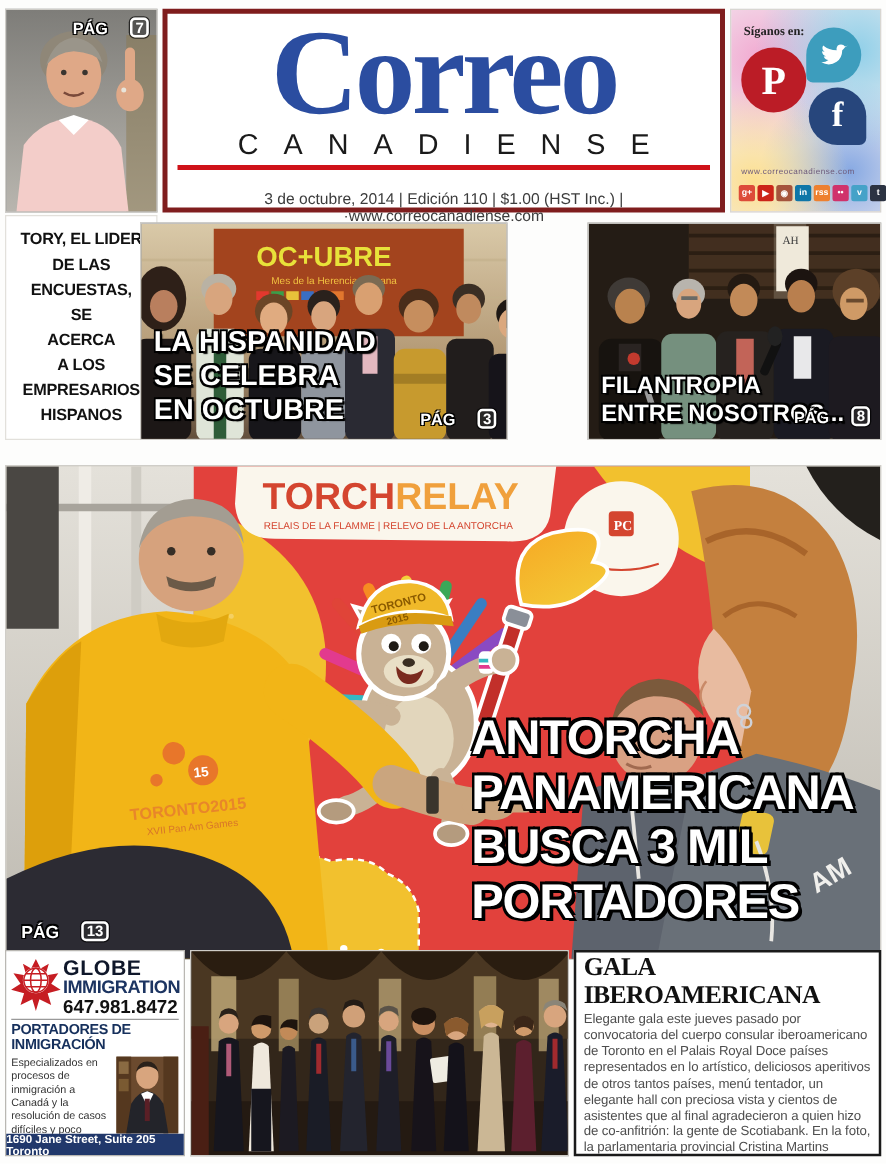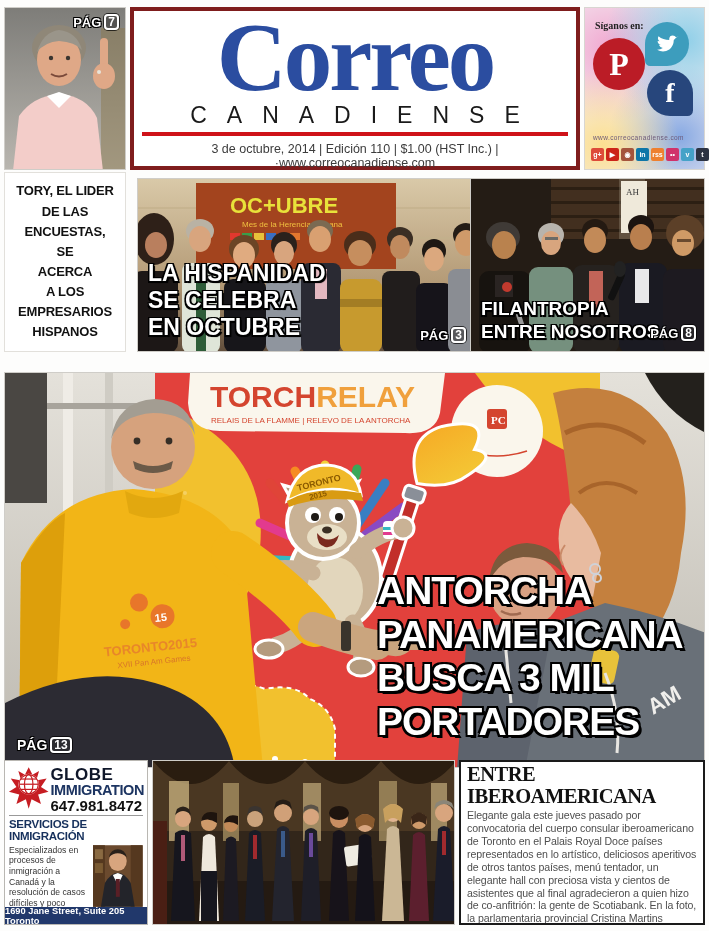--- a/index.html
+++ b/index.html
@@ -17,21 +17,21 @@
     font-weight:bold;font-size:13px;line-height:1.55;color:#111;letter-spacing:-0.2px;}
 
   
   #masthead{position:absolute;left:130px;top:7px;width:450px;height:163px;background:#fff;
     border:4px solid #7f1d1d;text-align:center;}
   #masthead-title{font-family:"Liberation Serif", serif;font-weight:bold;color:#2b4da0;
     font-size:97px;line-height:0.92;margin-top:2px;letter-spacing:-3px;}
   #masthead-sub{font-size:23px;color:#1a1a1a;letter-spacing:20px;text-indent:20px;margin-top:0px;
     font-family:"Liberation Sans", sans-serif;}
   #masthead-rule{height:4px;background:#cf1219;margin:3px 8px 0 8px;}
-  #masthead-dateline{margin-top:6px;font-size:12.5px;color:#3c3c3c;}
+  #masthead-dateline{margin-top:16px;font-size:12.5px;color:#3c3c3c;}
 
   
   #social-box{position:absolute;left:584px;top:7px;width:121px;height:163px;border:1px solid #d8d6d1;
     background:
       radial-gradient(circle at 15% 85%, rgba(255,220,120,.8), rgba(255,220,120,0) 45%),
       radial-gradient(circle at 85% 20%, rgba(120,200,230,.8), rgba(120,200,230,0) 50%),
       radial-gradient(circle at 80% 80%, rgba(90,140,220,.7), rgba(90,140,220,0) 45%),
       radial-gradient(circle at 20% 25%, rgba(240,130,190,.65), rgba(240,130,190,0) 50%),
       #f3eef2;}
   #social-label{position:absolute;left:10px;top:12px;font-size:10px;font-weight:bold;color:#222;font-family:Liberation Serif, serif;}
@@ -42,30 +42,30 @@
   #bubble-twitter{left:60px;top:14px;width:44px;height:44px;background:#3d9dbd;border-radius:50% 50% 50% 12%;}
   #bubble-facebook{left:62px;top:62px;width:46px;height:46px;background:#27467c;border-radius:50% 50% 12% 50%;
     font-family:"Liberation Serif", serif;font-size:28px;}
   #social-url{position:absolute;left:8px;bottom:28px;width:105px;font-size:6.5px;color:#6d5a7a;
     letter-spacing:.4px;filter:blur(.3px);}
   #social-small-icons{position:absolute;left:6px;bottom:8px;display:flex;gap:2px;}
   .sicon{width:13px;height:13px;border-radius:2px;color:#fff;font-size:7px;font-weight:bold;
     display:inline-flex;align-items:center;justify-content:center;overflow:hidden;}
 
   
-  .pag-badge{position:absolute;display:inline-flex;align-items:center;gap:3px;color:#fff;font-weight:bold;
+  .pag-badge{position:absolute;display:inline-flex;align-items:center;gap:18px;color:#fff;font-weight:bold;
     font-size:13px;text-shadow:-1px -1px 0 #000,1px -1px 0 #000,-1px 1px 0 #000,1px 1px 0 #000;}
   .pag-badge .num{border:2px solid #fff;border-radius:4px;min-width:14px;padding:0 2px;height:16px;
     display:inline-flex;align-items:center;justify-content:center;background:rgba(45,45,45,.55);
     box-shadow:0 0 0 1px rgba(0,0,0,.7);text-shadow:none;font-size:12px;}
 
   
   .photo-headline{position:absolute;color:#fff;font-weight:bold;line-height:1.18;
     text-shadow:-1.5px -1.5px 0 #000,1.5px -1.5px 0 #000,-1.5px 1.5px 0 #000,1.5px 1.5px 0 #000,2px 2px 1px #000;}
-  #hispanidad-box{left:137px;top:178px;width:338px;height:174px;}
+  #hispanidad-box{left:112px;top:178px;width:294px;height:174px;}
   #hispanidad-headline{left:10px;bottom:10px;font-size:23px;}
   #filantropia-box{left:470px;top:178px;width:235px;height:174px;}
   #filantropia-headline{left:10px;bottom:8px;font-size:19px;}
 
   
   #main-photo{left:4px;top:372px;width:701px;height:396px;background:#d8d4cc;}
   #antorcha-headline{left:372px;top:196px;font-size:39px;line-height:1.12;letter-spacing:-1px;
     text-shadow:-2px -2px 0 #000,2px -2px 0 #000,-2px 2px 0 #000,2px 2px 0 #000,3px 3px 0 #000;}
 
   
@@ -442,21 +442,21 @@
           <line x1="14.5" y1="14.5" x2="31.5" y2="14.5"></line>
           <line x1="14.5" y1="25.5" x2="31.5" y2="25.5"></line>
         </g>
       </svg>
       <div id="ad-brandtext">
         <div id="ad-brand1">GLOBE</div>
         <div id="ad-brand2">IMMIGRATION</div>
         <div id="ad-phone">647.981.8472</div>
       </div>
     </div>
-    <div id="ad-services">SERVICIOS DE INMIGRACIÓN</div>
+    <div id="ad-services">PORTADORES DE INMIGRACIÓN</div>
     <div id="ad-bodyrow">
       <div id="ad-bodytext">Especializados en procesos de inmigración a Canadá y la resolución de casos difíciles y poco comunes.</div>
       <svg width="50" height="62" viewBox="0 0 50 62">
         <rect width="50" height="62" fill="#6b4a2e"></rect>
         <rect x="0" y="0" width="12" height="62" fill="#55381f"></rect>
           <rect x="38" y="0" width="12" height="62" fill="#55381f"></rect>
         <rect x="2" y="4" width="8" height="10" fill="#8a6a42"></rect>
           <rect x="2" y="18" width="8" height="10" fill="#7a5a32"></rect>
         <ellipse cx="25" cy="16" rx="9" ry="10" fill="#d8a57e"></ellipse>
         <path d="M16,12 Q18,4 25,4 Q32,4 34,12 Q30,8 25,8 Q20,8 16,12 Z" fill="#2a211a"></path>
@@ -525,17 +525,17 @@
           <path d="M256,160 L260,74 Q266,68 272,74 L276,160 Z" fill="#5c1f2e"></path>
         <circle cx="291" cy="52" r="9" fill="#d8a57e"></circle>
           <path d="M281,48 q10,-10 20,0 l-2,-6 q-8,-6 -16,0 Z" fill="#8a8578"></path>
           <path d="M280,160 L285,68 Q291,62 297,68 L302,160 Z" fill="#1a1c2a"></path>
           <rect x="289" y="70" width="4" height="24" fill="#a02a2e"></rect>
       </g>
     </svg>
   </div>
 
   <div id="article-box">
-    <div id="article-title">ENTRE IBEROAMERICANA</div>
+    <div id="article-title">GALA IBEROAMERICANA</div>
     <div id="article-body">Elegante gala este jueves pasado por convocatoria del cuerpo consular iberoamericano de Toronto en el Palais Royal  Doce países representados en lo artístico, deliciosos aperitivos de otros tantos países, menú tentador, un elegante hall con preciosa vista y cientos de asistentes que al final agradecieron a quien hizo de co-anfitrión: la gente de Scotiabank. En la foto,  la parlamentaria  provincial Cristina Martins entrega un mensaje de la Premier de Ontario a Fabiola Sicard –ejecutiva de Scotiabank.</div>
   </div>
 
 </div>
 
 </body></html>

